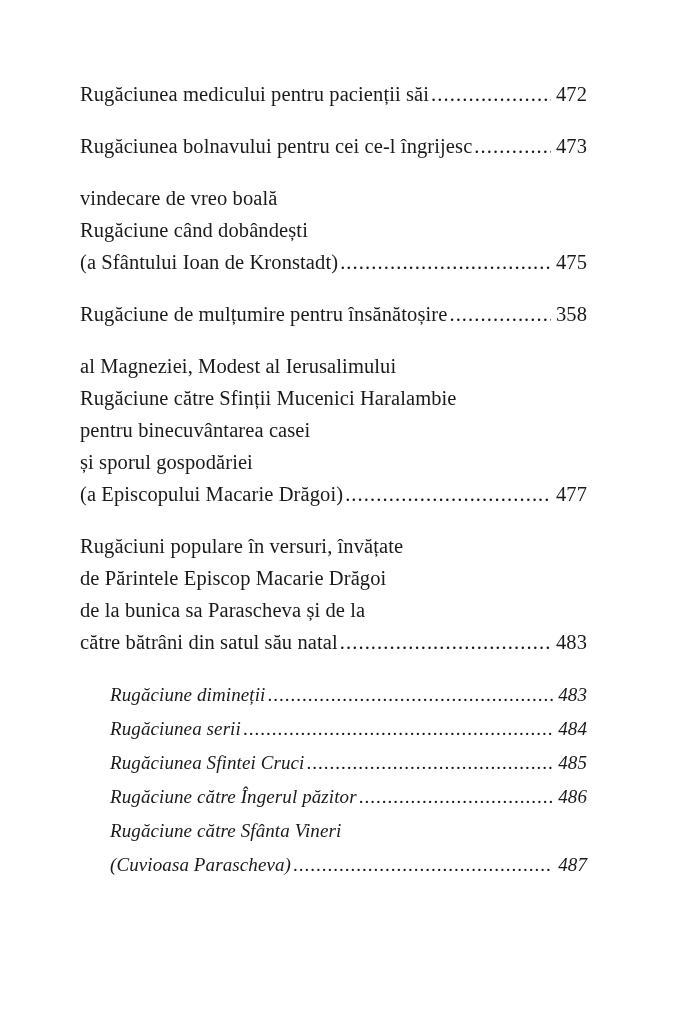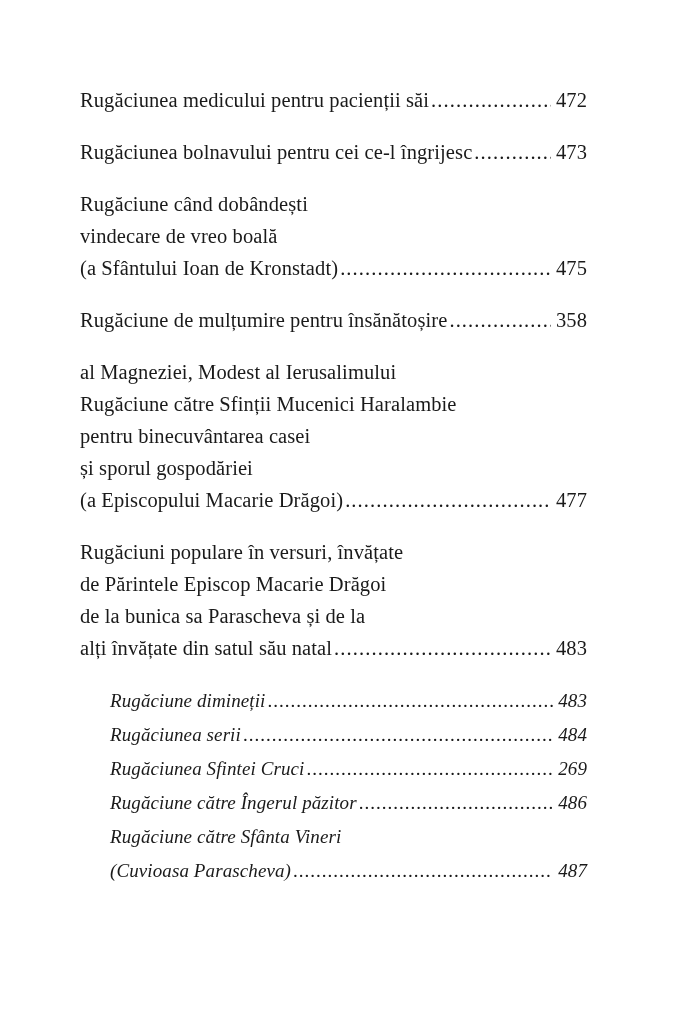--- a/index.html
+++ b/index.html
@@ -26,21 +26,21 @@
     box-sizing: border-box;
     padding: 72px 96px 0 80px;
   }
 
   .toc {
     display: block;
   }
 
   
   .entry {
-    margin: 12px 0 20px 0;
+    margin: 6px 0 20px 0;
   }
   .entry.sub-group {
     margin-top: 4px;
     margin-bottom: 0;
   }
 
   
   .line {
     display: block;
     font-size: 20.5px;
@@ -116,22 +116,22 @@
         </div>
       </div>
       <div class="entry">
         <div class="line leader-line">
           <span class="label">Rugăciunea bolnavului pentru cei ce-l îngrijesc</span>
           <span class="dots"></span>
           <span class="pageno">473</span>
         </div>
       </div>
       <div class="entry">
+        <div class="line"><span class="label">vindecare de vreo boală</span></div>
         <div class="line"><span class="label">Rugăciune când dobândești</span></div>
-        <div class="line"><span class="label">vindecare de vreo boală</span></div>
         <div class="line leader-line">
           <span class="label">(a Sfântului Ioan de Kronstadt)</span>
           <span class="dots"></span>
           <span class="pageno">475</span>
         </div>
       </div>
       <div class="entry">
         <div class="line leader-line">
           <span class="label">Rugăciune de mulțumire pentru însănătoșire</span>
           <span class="dots"></span>
@@ -147,21 +147,21 @@
           <span class="label">(a Episcopului Macarie Drăgoi)</span>
           <span class="dots"></span>
           <span class="pageno">477</span>
         </div>
       </div>
       <div class="entry">
         <div class="line"><span class="label">Rugăciuni populare în versuri, învățate</span></div>
         <div class="line"><span class="label">de Părintele Episcop Macarie Drăgoi</span></div>
         <div class="line"><span class="label">de la bunica sa Parascheva și de la</span></div>
         <div class="line leader-line">
-          <span class="label">alți învățate din satul său natal</span>
+          <span class="label">către bătrâni din satul său natal</span>
           <span class="dots"></span>
           <span class="pageno">483</span>
         </div>
       </div>
       <div class="entry sub-group">
         <div class="entry subentry">
           <div class="line leader-line">
             <span class="label">Rugăciune dimineții</span>
             <span class="dots"></span>
             <span class="pageno">483</span>
@@ -171,21 +171,21 @@
           <div class="line leader-line">
             <span class="label">Rugăciunea serii</span>
             <span class="dots"></span>
             <span class="pageno">484</span>
           </div>
         </div>
         <div class="entry subentry">
           <div class="line leader-line">
             <span class="label">Rugăciunea Sfintei Cruci</span>
             <span class="dots"></span>
-            <span class="pageno">269</span>
+            <span class="pageno">485</span>
           </div>
         </div>
         <div class="entry subentry">
           <div class="line leader-line">
             <span class="label">Rugăciune către Îngerul păzitor</span>
             <span class="dots"></span>
             <span class="pageno">486</span>
           </div>
         </div>
         <div class="entry subentry">

